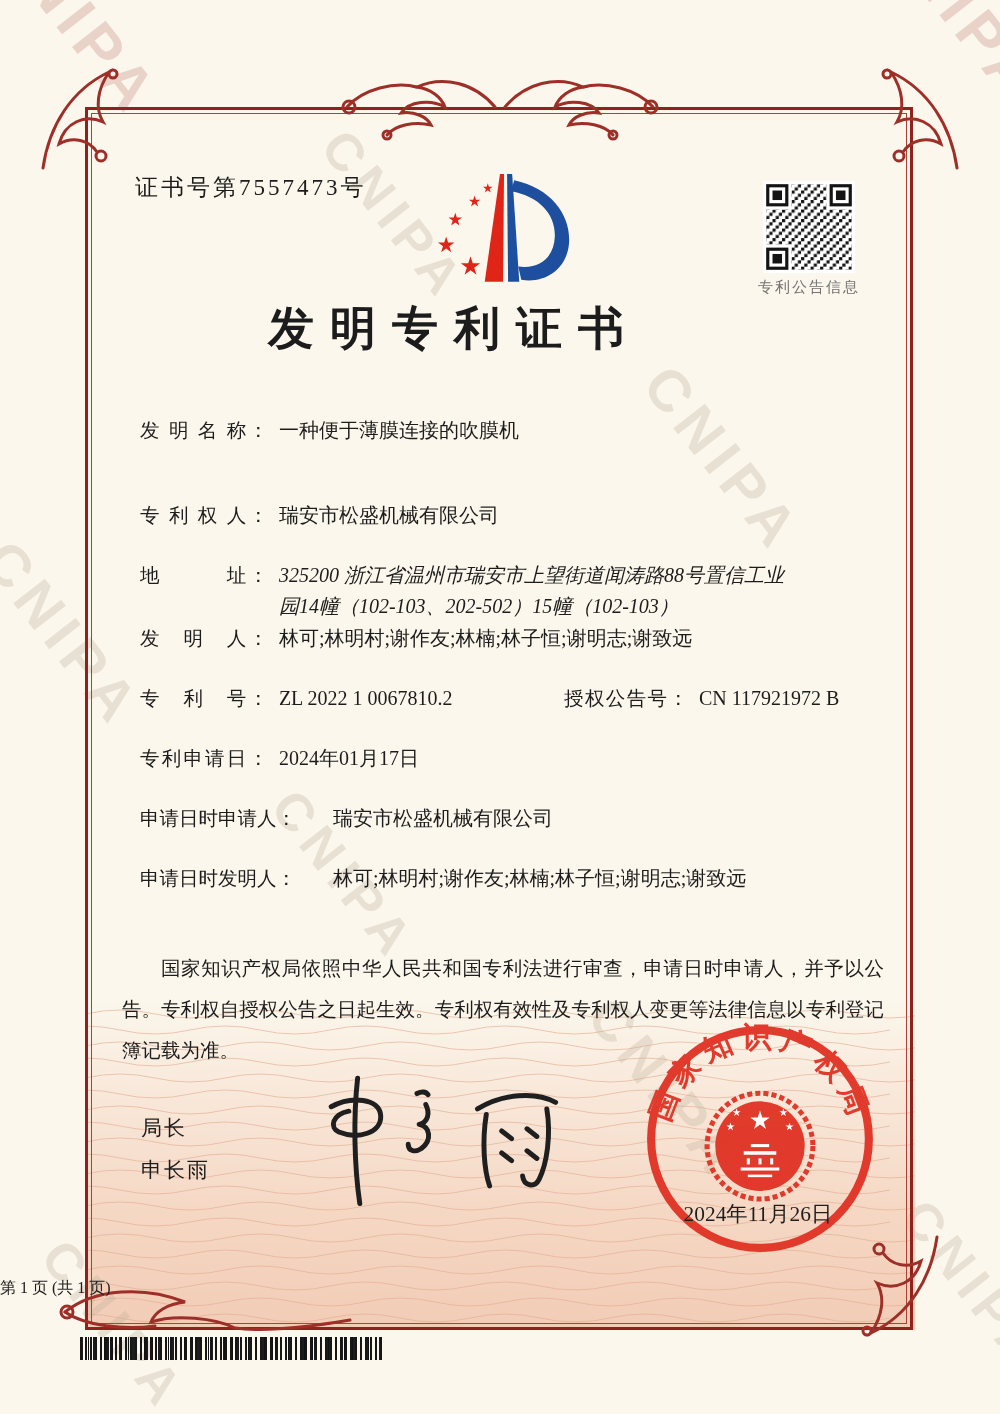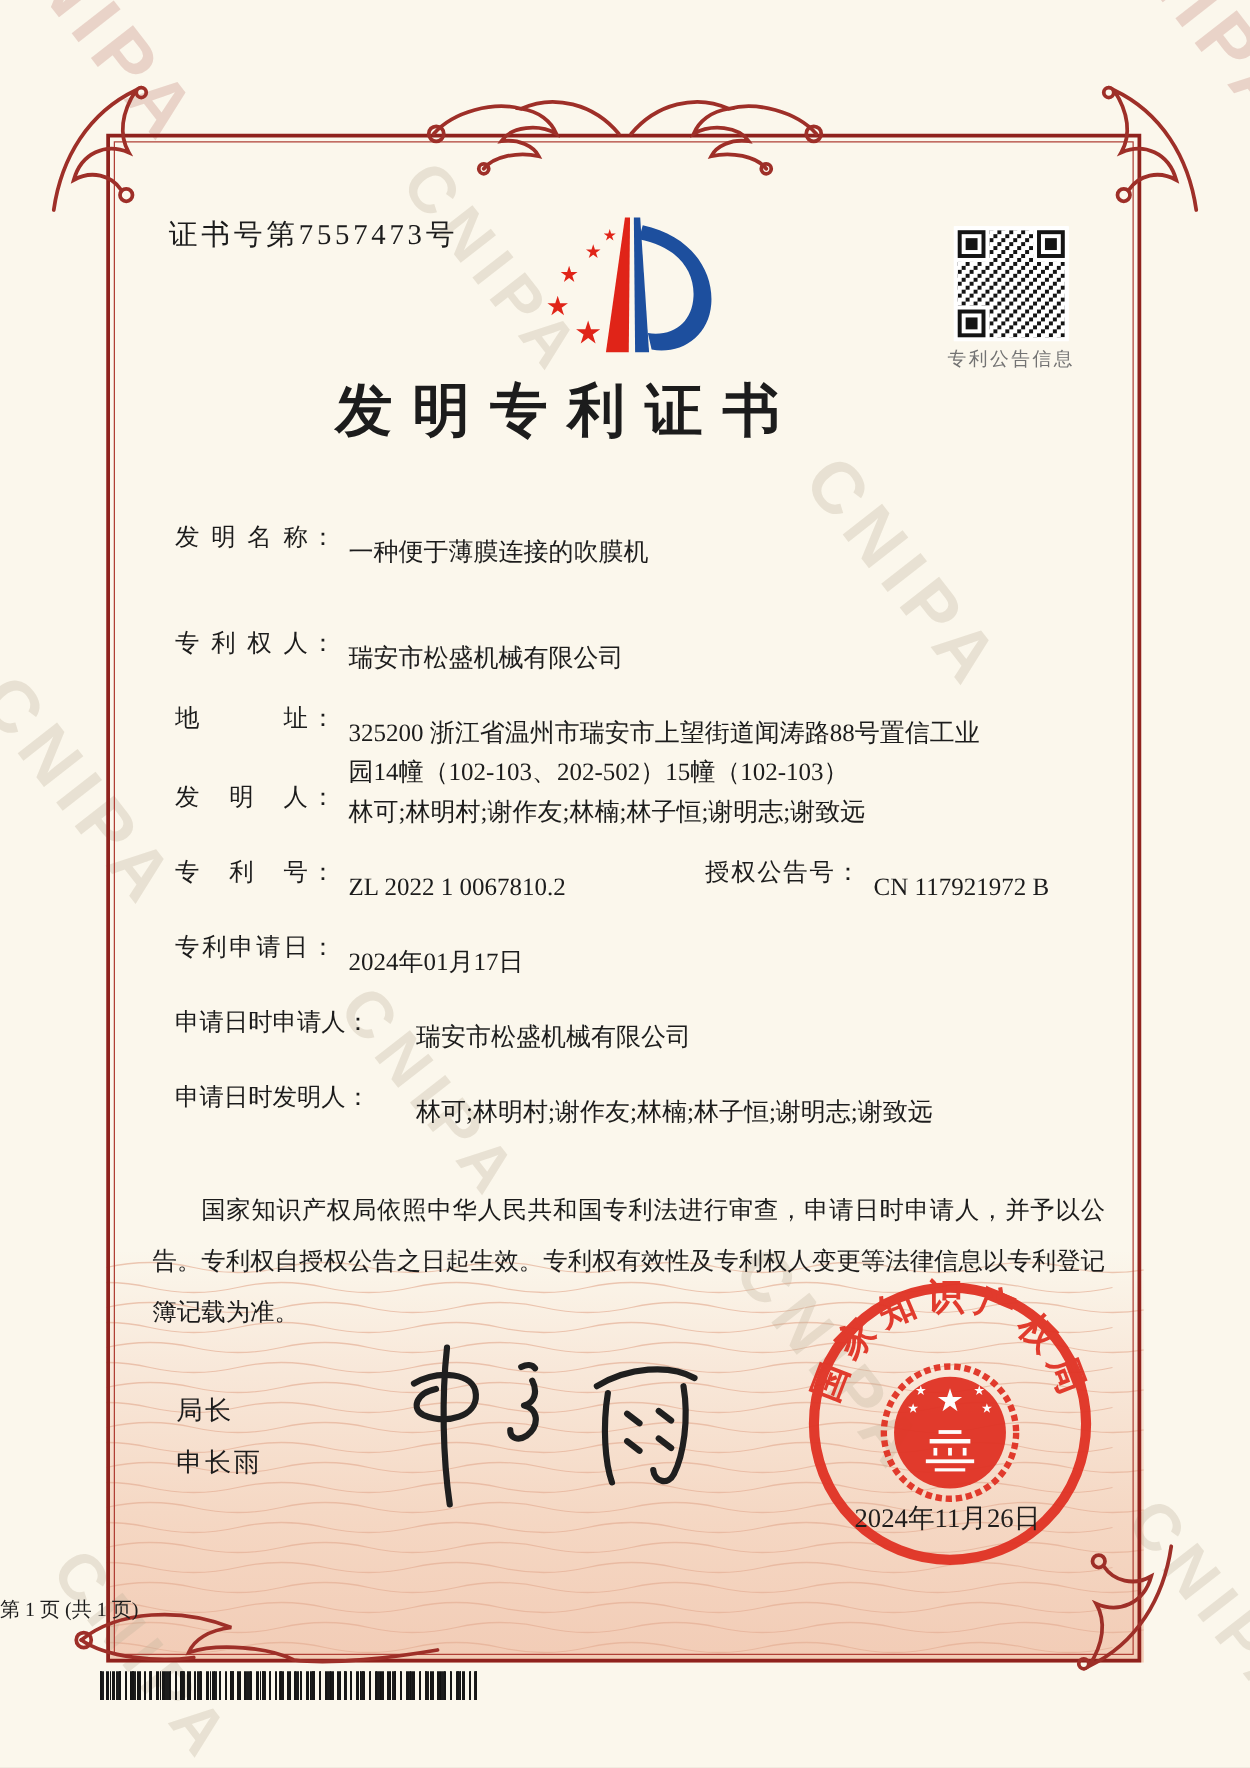--- a/index.html
+++ b/index.html
@@ -22,22 +22,22 @@
   .logo{position:absolute;left:418px;top:168px;width:168px;height:132px;z-index:4;}
   .qr{position:absolute;left:763px;top:181px;width:92px;height:92px;z-index:4;background:#fff;}
   .qr-label{position:absolute;left:733px;top:278px;width:152px;text-align:center;font-size:15px;
             letter-spacing:2px;color:#737373;z-index:4;}
   .title{position:absolute;left:0;top:298px;width:908px;text-align:center;font-size:46px;font-weight:700;
          letter-spacing:16px;z-index:4;}
   
   .row{position:absolute;left:140px;font-size:19.5px;line-height:31px;z-index:4;width:760px;}
   .flabel{display:inline-block;width:128px;text-align:justify;text-align-last:justify;vertical-align:top;}
   .flabel.wide{width:182px;text-align-last:left;}
-  .fvalue{display:inline-block;vertical-align:top;margin-left:6px;font-size:20px;margin-top:12px;}
-  .fvalue.narrow{width:520px;}
+  .fvalue{display:inline-block;vertical-align:top;margin-left:6px;font-size:20px;}
+  .fvalue.narrow{width:520px;font-style:italic;}
   .col2{position:absolute;left:424px;top:0;}
   .col2 .flabel{width:124px;}
   
   .body-par{position:absolute;left:122px;top:948px;width:762px;font-size:19.5px;line-height:41px;
             text-align:justify;text-indent:2em;z-index:4;}
   
   .sig-title{position:absolute;left:141px;top:1114px;font-size:21px;letter-spacing:2px;z-index:4;}
   .sig-name{position:absolute;left:141px;top:1156px;font-size:21px;letter-spacing:2px;z-index:4;}
   .sig-script{position:absolute;left:252px;top:1062px;width:330px;height:150px;z-index:4;}
   

